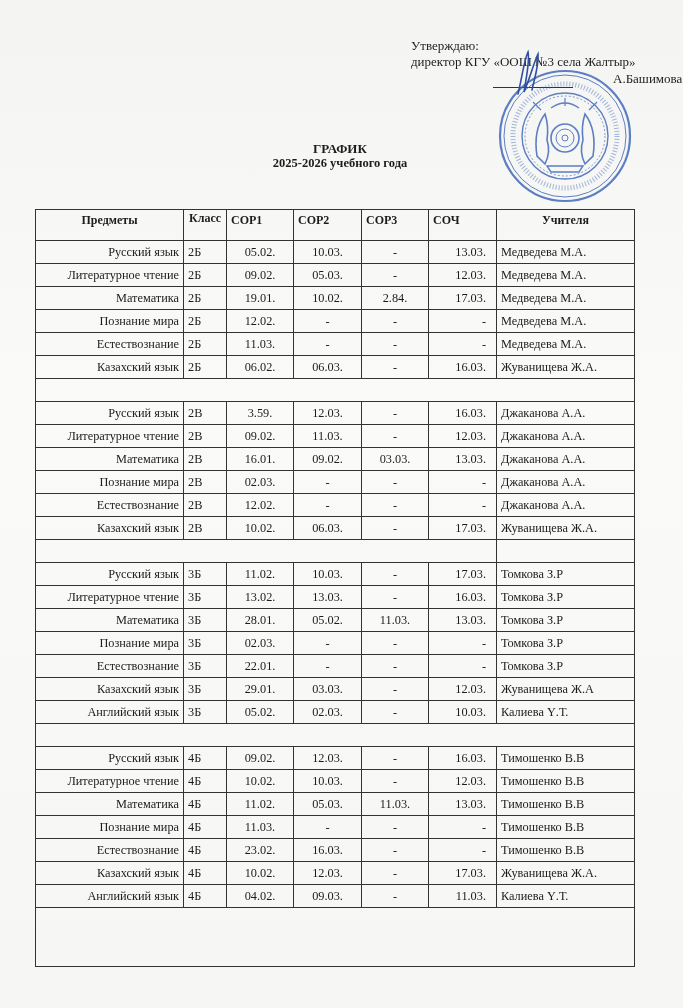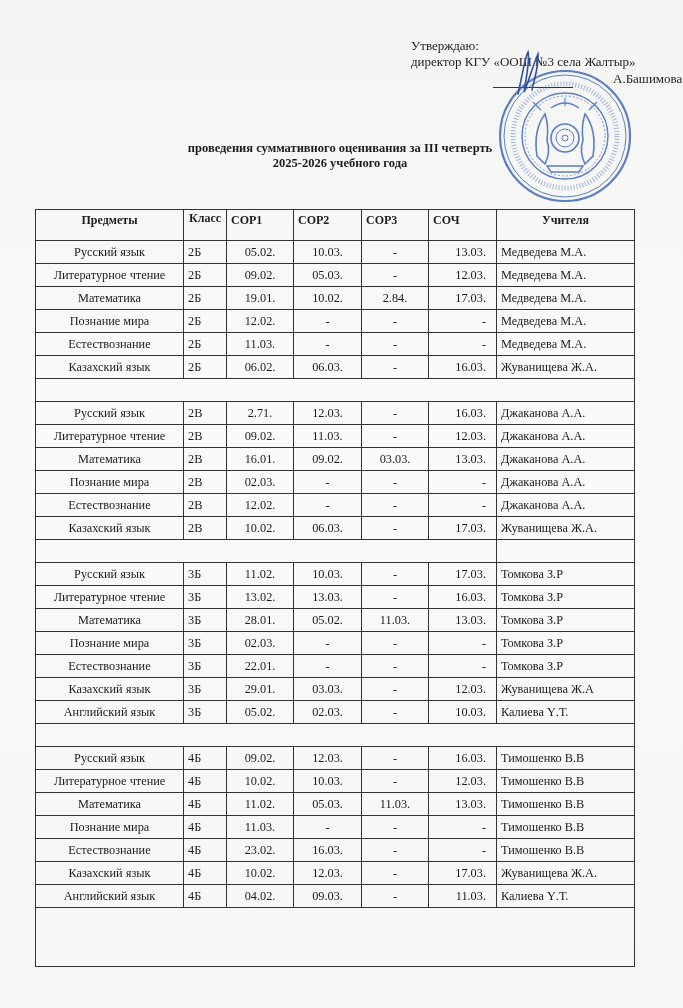--- a/index.html
+++ b/index.html
@@ -95,21 +95,21 @@
     }
     table.schedule th {
       font-weight: bold;
       vertical-align: top;
       padding-top: 3px;
       height: 27px;
       font-size: 12px;
     }
     table.schedule th.left { text-align: left; }
     table.schedule th.center { text-align: center; }
-    table.schedule td.subject { text-align: center; }
+    table.schedule td.subject { text-align: right; }
     table.schedule td.cls { text-align: left; }
     table.schedule td.date { text-align: center; }
     table.schedule td.soch { text-align: right; padding-right: 10px; }
     table.schedule td.teacher { text-align: left; }
     table.schedule tr.spacer td { height: 22px; }
     table.schedule tr.footer-blank td { height: 58px; }
     col.c-subj { width: 148px; }
     col.c-cls { width: 43px; }
     col.c-sor1 { width: 67px; }
     col.c-sor2 { width: 68px; }
@@ -148,21 +148,21 @@
       <path d="M44 42 L36 34 M92 42 L100 34" stroke-width="1.2"></path>
       <circle cx="68" cy="68" r="52" stroke-width="5" stroke-dasharray="1 2" opacity="0.55"></circle>
     </g>
   </svg>
 
   <svg class="signature" viewBox="0 0 40 50">
     <path d="M8 46 C12 30 14 12 18 4 C20 14 16 30 14 44 C20 30 24 14 28 6 C29 18 24 32 22 42" fill="none" stroke="#2f4fa0" stroke-width="1.6" stroke-linecap="round"></path>
   </svg>
 
   <div class="title-block">
-    <div>проведения суммативного оценивания за III четверть</div>
+    <div class="t1">ГРАФИК</div>
     <div>2025-2026 учебного года</div>
   </div>
 
   <table class="schedule">
     <colgroup>
       <col class="c-subj">
         <col class="c-cls">
         <col class="c-sor1">
         <col class="c-sor2">
         <col class="c-sor3">
@@ -234,21 +234,21 @@
           <td class="date">-</td>
           <td class="soch">16.03.</td>
           <td class="teacher">Жуванищева Ж.А.</td>
         </tr>
         <tr class="spacer">
           <td colspan="7"></td>
         </tr>
         <tr>
           <td class="subject">Русский язык</td>
           <td class="cls">2В</td>
-          <td class="date">2.71.</td>
+          <td class="date">3.59.</td>
           <td class="date">12.03.</td>
           <td class="date">-</td>
           <td class="soch">16.03.</td>
           <td class="teacher">Джаканова А.А.</td>
         </tr>
         <tr>
           <td class="subject">Литературное чтение</td>
           <td class="cls">2В</td>
           <td class="date">09.02.</td>
           <td class="date">11.03.</td>

